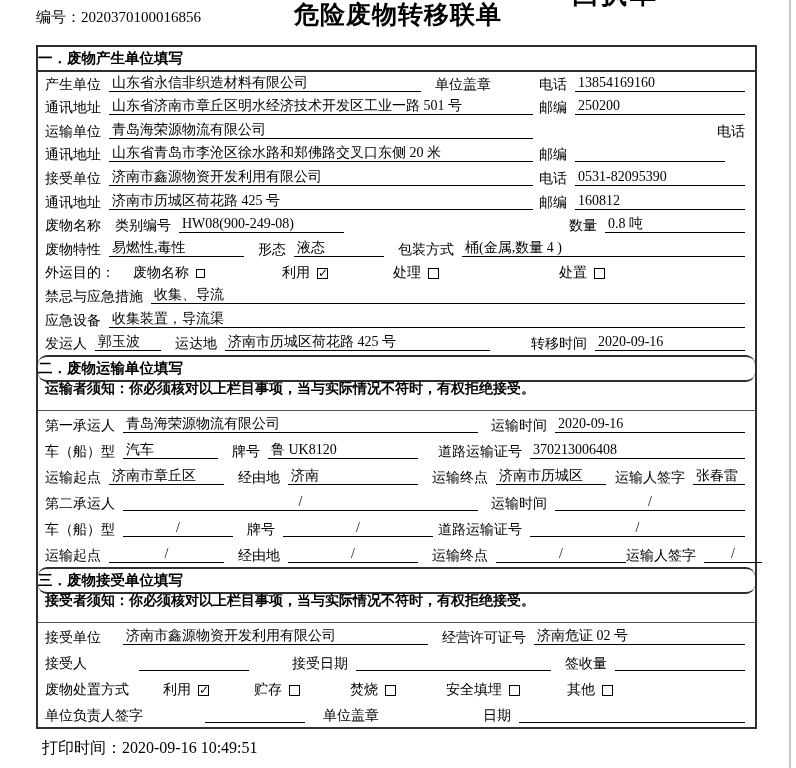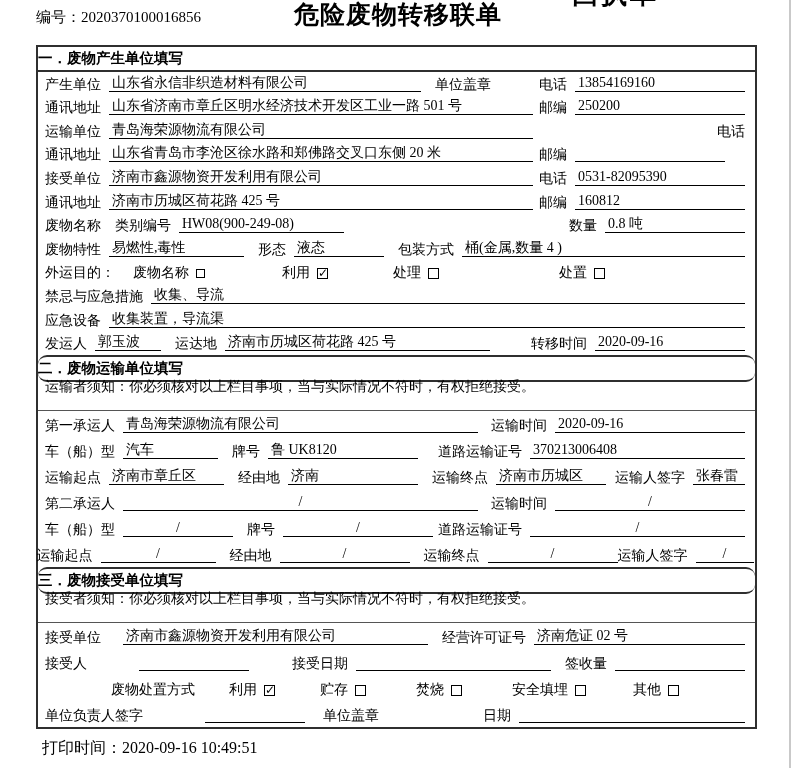--- a/index.html
+++ b/index.html
@@ -16,22 +16,22 @@
     font-size:25px; font-weight:bold; white-space:nowrap; letter-spacing:1px; }
   .stamp-clip { position:absolute; left:572px; top:0; width:124px; height:12px; overflow:hidden; }
   .stamp-clip span { display:block; margin-top:-18px; font-size:26px; font-weight:bold; letter-spacing:3px; white-space:nowrap; }
 
   .form-table { position:absolute; left:36px; top:45px; width:721px; border:2px solid #2f2f2f; background:#fff; }
   .sec-head { height:25px; display:flex; align-items:center; 
     font-weight:bold; font-size:14.5px; border-bottom:2px solid #2f2f2f; }
   .sec-head.mid { border-top:2px solid #2f2f2f; height:27px;border-radius:9px; }
   .row { display:flex; align-items:flex-end; padding:0 10px 4px 7px; }
   .r1 { height:23.6px; }
-  .r2 { height:26px;justify-content:center; }
-  .note { height:29px; align-items:flex-end; border-bottom:1px solid #555; padding-bottom:16px; }
+  .r2 { height:26px; }
+  .note { height:29px; align-items:flex-start; border-bottom:1px solid #555; padding-bottom:16px;font-weight:bold; }
   .lbl { white-space:nowrap; flex:0 0 auto; } .ml14 { margin-left:14px; } .mla { margin-left:auto; }
   .u { display:inline-block; border-bottom:1px solid #000; min-height:17px; line-height:17px;
        padding:0 3px; white-space:nowrap; overflow:hidden; flex:0 0 auto; margin-left:8px; }
   .u.grow { flex:1 1 auto; }
   .u.c { text-align:center; }
   .opt { display:flex; align-items:center; white-space:nowrap; }
   .cb { display:inline-block; width:11px; height:11px; border:1px solid #000;
         margin-left:7px; position:relative; background:#fff; }
   .cb.sm { width:9px; height:9px; }
   .cb.checked::after { content:"✓"; position:absolute; left:0px; top:-2px; font-size:12px;

